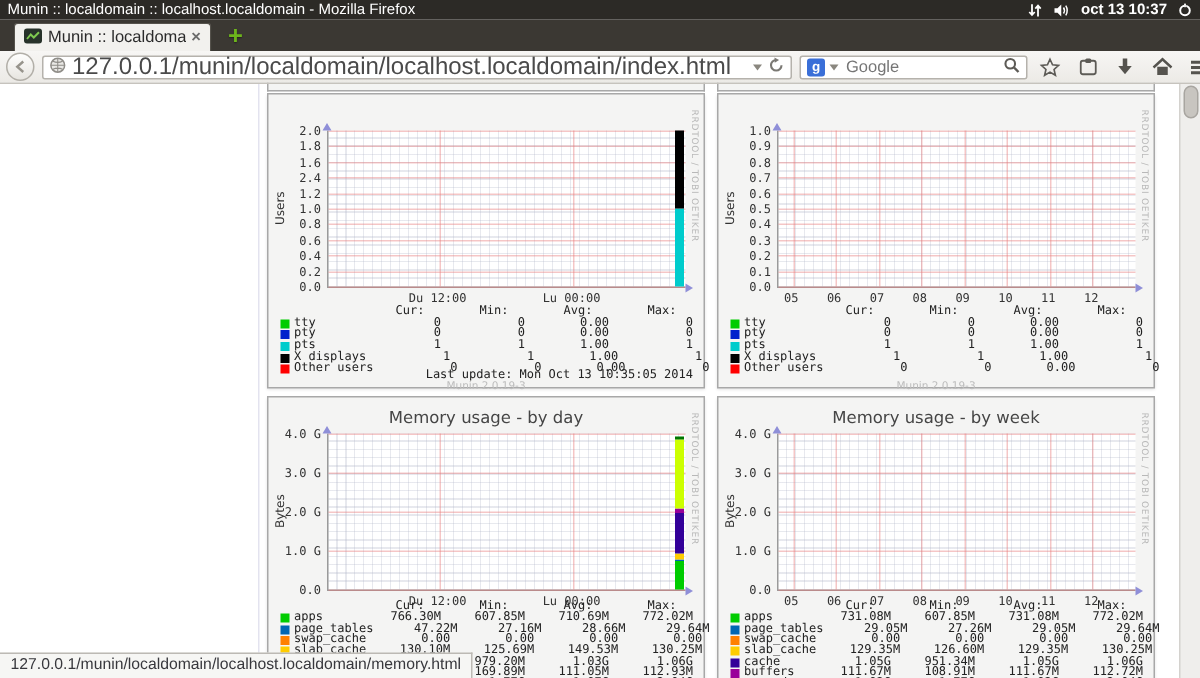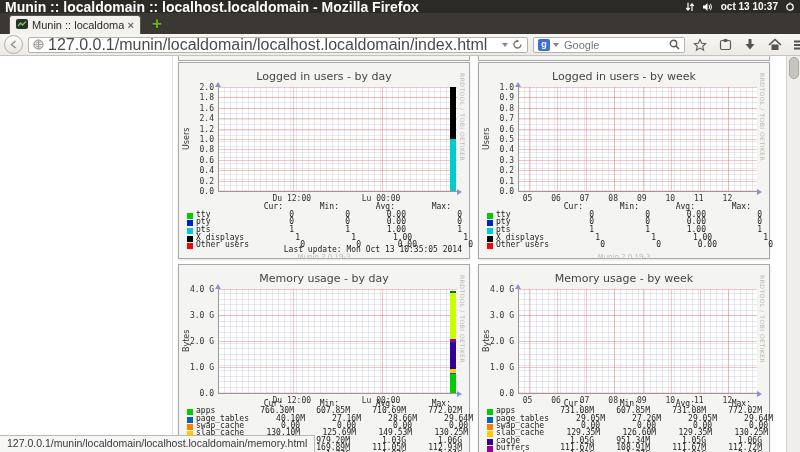--- a/index.html
+++ b/index.html
@@ -2,21 +2,21 @@
 <html><head>
 <meta charset="utf-8">
 <style>
   html,body{margin:0;padding:0}
   body{width:800px;height:452px;overflow:hidden;position:relative;background:#fff;
        font-family:"Liberation Sans",sans-serif;}
 
   
   .panel{position:absolute;top:0;left:0;width:800px;height:13px;background:#2c2a26;
          display:flex;align-items:center;box-sizing:border-box;padding:0 5px;z-index:50}
-  .panel-title{color:#fff;font-size:14px;font-weight:bold;white-space:nowrap}
+  .panel-title{color:#fff;font-size:10px;font-weight:normal;white-space:nowrap}
   .panel-right{margin-left:auto;display:flex;align-items:center;gap:7px;color:#fff}
   .panel-clock{font-size:10px;font-weight:bold}
   .picon{display:inline-flex;align-items:center}
 
   
   .tabbar{position:absolute;top:13px;left:0;width:800px;height:21px;background:#3b3833;z-index:49}
   .tab{position:absolute;left:9px;top:2px;width:132px;height:19px;background:#f2f1ee;
        border:1px solid #55524c;border-bottom:none;border-radius:3px 3px 0 0;
        display:flex;align-items:center;gap:4px;padding:0 6px;box-sizing:border-box;
        font-size:11px;color:#2a2a2a}
@@ -200,21 +200,20 @@
       </svg>
   </div>
 </div>
 
 <div id="content">
   <div class="faint-divider"></div>
   <div class="remnant" style="left:178px"></div>
   <div class="remnant" style="left:478px"></div>
   <div id="charts-grid">
       <div class="chart-box" style="left: 178px; top: 6px; height: 197px;">
-        <div class="chart-title">Logged in users - by day</div>
         <div class="ylabel">Users</div>
         <div class="ytick" style="top: 20px;">2.0</div>
         <div class="ytick" style="top: 30.4px;">1.8</div>
         <div class="ytick" style="top: 40.8px;">1.6</div>
         <div class="ytick" style="top: 51.2px;">2.4</div>
         <div class="ytick" style="top: 61.6px;">1.2</div>
         <div class="ytick" style="top: 72px;">1.0</div>
         <div class="ytick" style="top: 82.4px;">0.8</div>
         <div class="ytick" style="top: 92.8px;">0.6</div>
         <div class="ytick" style="top: 103.2px;">0.4</div>
@@ -298,21 +297,20 @@
             <div class="lg-col">0</div>
             <div class="lg-col">0</div>
             <div class="lg-col">0.00</div>
             <div class="lg-col">0</div>
           </div>
         </div>
         <div class="lastupdate" style="top: 182px;">Last update: Mon Oct 13 10:35:05 2014</div>
         <div class="version" style="top: 189.5px;">Munin 2.0.19-3</div>
       </div>
       <div class="chart-box" style="left: 478px; top: 6px; height: 197px;">
-        <div class="chart-title">Logged in users - by week</div>
         <div class="ylabel">Users</div>
         <div class="ytick" style="top: 20px;">1.0</div>
         <div class="ytick" style="top: 30.4px;">0.9</div>
         <div class="ytick" style="top: 40.8px;">0.8</div>
         <div class="ytick" style="top: 51.2px;">0.7</div>
         <div class="ytick" style="top: 61.6px;">0.6</div>
         <div class="ytick" style="top: 72px;">0.5</div>
         <div class="ytick" style="top: 82.4px;">0.4</div>
         <div class="ytick" style="top: 92.8px;">0.3</div>
         <div class="ytick" style="top: 103.2px;">0.2</div>
@@ -456,21 +454,21 @@
             <div class="lg-col">766.30M</div>
             <div class="lg-col">607.85M</div>
             <div class="lg-col">710.69M</div>
             <div class="lg-col">772.02M</div>
           </div>
           <div class="lg-row" style="height: 7.3px;">
             <div class="lg-label">
               <div class="sw" style="background: rgb(0, 102, 179);"></div>
               <span>page_tables</span>
             </div>
-            <div class="lg-col">40.10M</div>
+            <div class="lg-col">47.22M</div>
             <div class="lg-col">27.16M</div>
             <div class="lg-col">28.66M</div>
             <div class="lg-col">29.64M</div>
           </div>
           <div class="lg-row" style="height: 7.3px;">
             <div class="lg-label">
               <div class="sw" style="background: rgb(255, 128, 0);"></div>
               <span>swap_cache</span>
             </div>
             <div class="lg-col">0.00</div>

